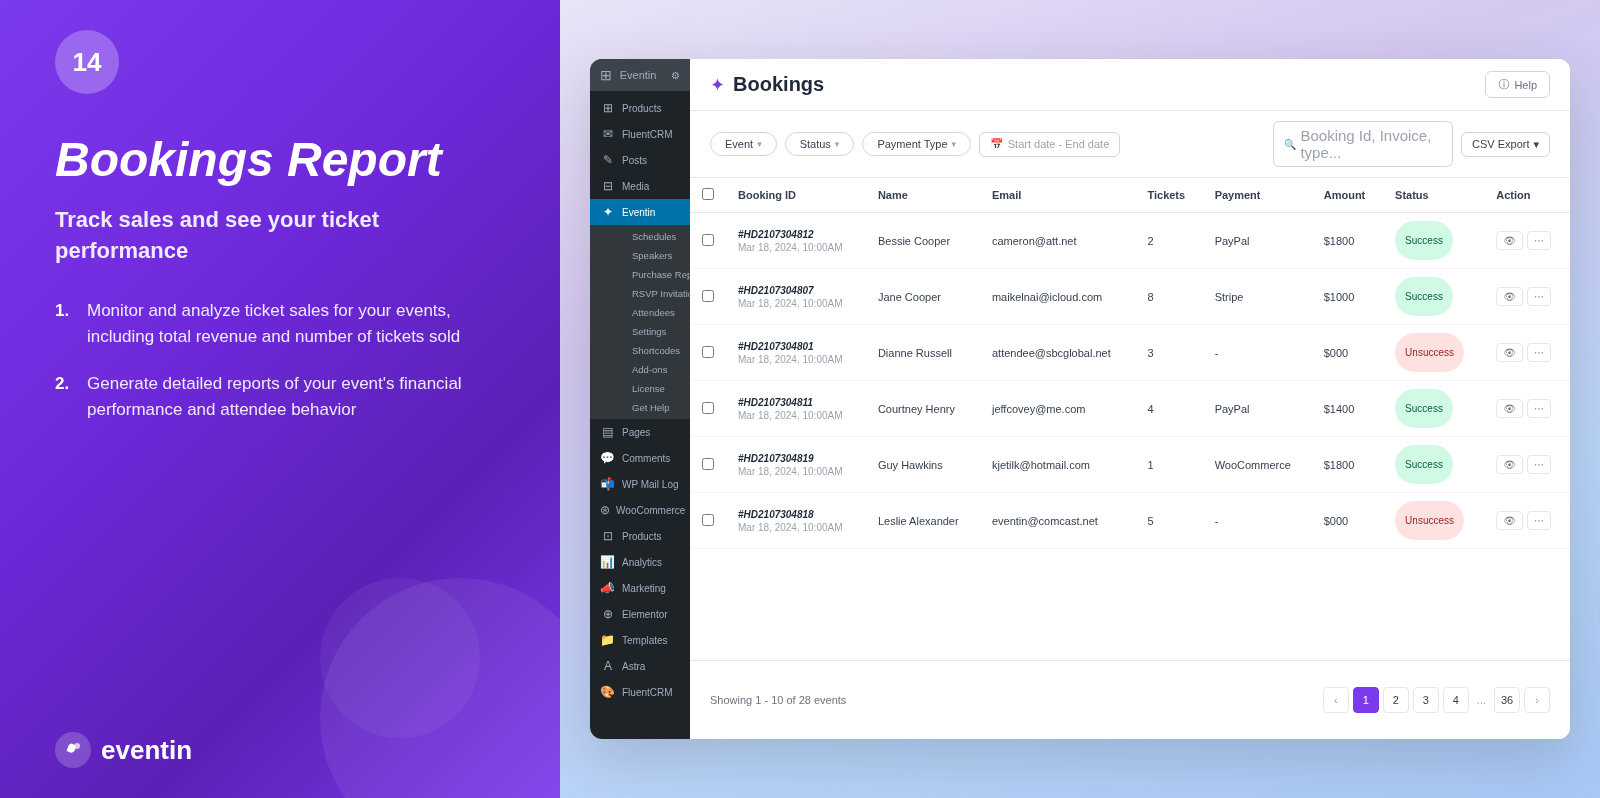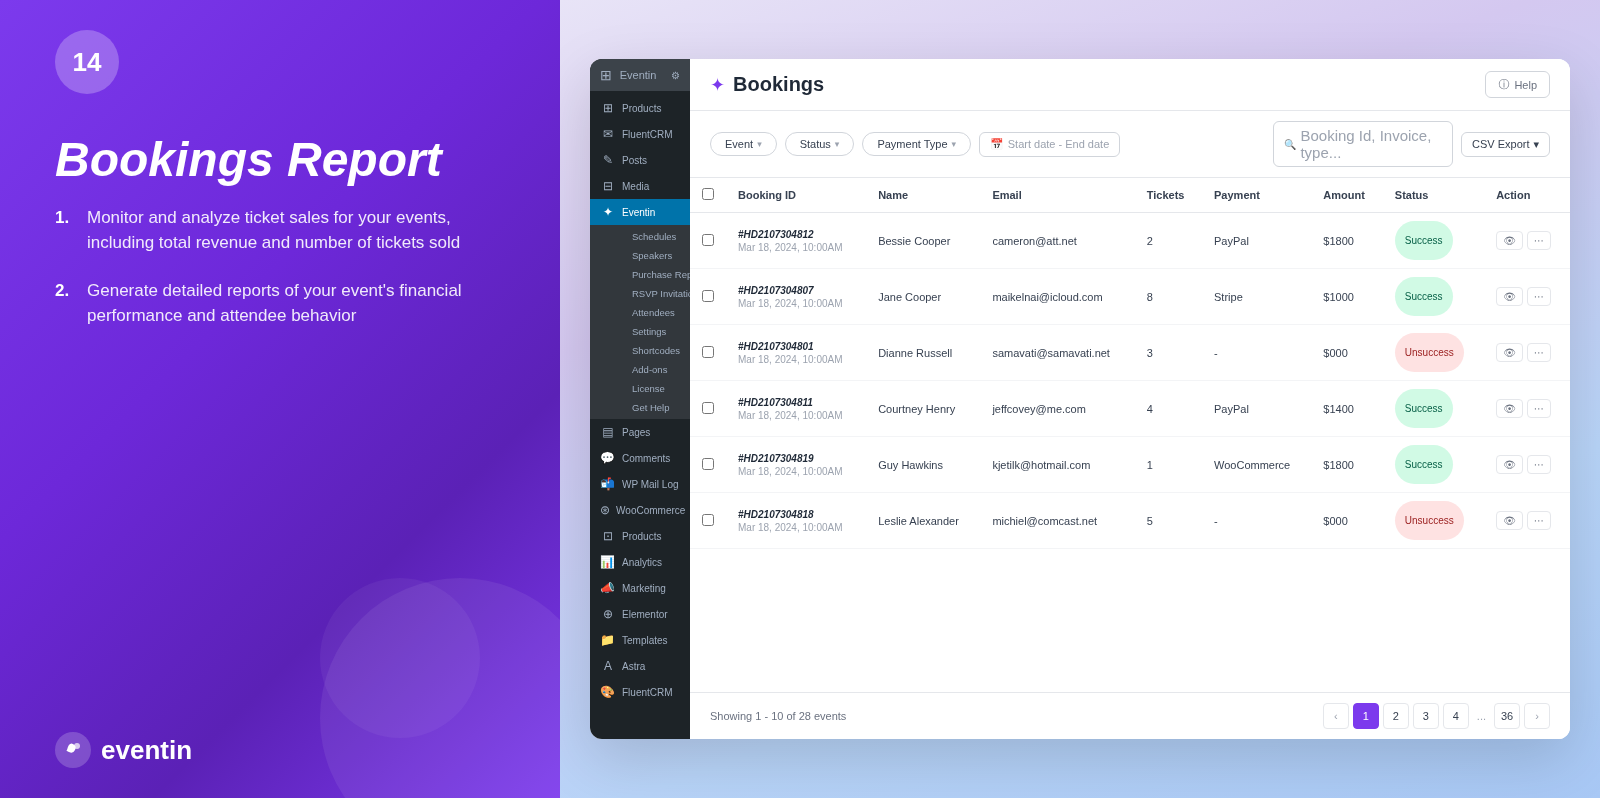--- a/index.html
+++ b/index.html
@@ -418,21 +418,21 @@
       border-radius: 4px;
       padding: 3px 6px;
       font-size: 10px;
       color: #6b7280;
       background: white;
       cursor: pointer;
     }
 
     
     .pagination-bar {
-      padding: 10px 20px;
+      padding: 26px 20px;
       border-top: 1px solid #e5e7eb;
       background: white;
       display: flex;
       align-items: center;
       justify-content: space-between;
     }
 
     .showing-text {
       font-size: 11px;
       color: #6b7280;
@@ -479,20 +479,21 @@
       height: 12px;
     }
   </style>
 </head>
 <body>
 
 <div class="left-panel">
   <div class="left-content">
     <div class="badge">14</div>
     <h1 class="main-title">Bookings Report</h1>
+    <p class="subtitle">Track sales and see your ticket performance</p>
     <ul class="feature-list">
       <li>Monitor and analyze ticket sales for your events, including total revenue and number of tickets sold</li>
       <li>Generate detailed reports of your event's financial performance and attendee behavior</li>
     </ul>
   </div>
   <div class="brand-logo">
     <svg class="brand-logo-icon" viewBox="0 0 36 36" fill="none" xmlns="http://www.w3.org/2000/svg">
       <circle cx="18" cy="18" r="18" fill="rgba(255,255,255,0.2)"></circle>
       <path d="M12 18 Q14 10 18 12 Q22 14 20 18 Q18 22 14 20 Q10 18 12 18Z" fill="white"></path>
       <circle cx="22" cy="14" r="3" fill="white" opacity="0.7"></circle>
@@ -685,21 +686,21 @@
         </div>
       </td>
     </tr>
               <tr>
       <td><input type="checkbox" style=""></td>
       <td>
         <div class="booking-id">#HD2107304801</div>
         <div class="booking-date">Mar 18, 2024, 10:00AM</div>
       </td>
       <td>Dianne Russell</td>
-      <td>samavati@samavati.net</td>
+      <td>attendee@sbcglobal.net</td>
       <td>3</td>
       <td>-</td>
       <td>$000</td>
       <td><span class="status-badge status-unsuccess">Unsuccess</span></td>
       <td>
         <div class="action-btns">
           <button class="action-btn">👁</button>
           <button class="action-btn">⋯</button>
         </div>
       </td>
@@ -742,21 +743,21 @@
         </div>
       </td>
     </tr>
               <tr>
       <td><input type="checkbox" style=""></td>
       <td>
         <div class="booking-id">#HD2107304818</div>
         <div class="booking-date">Mar 18, 2024, 10:00AM</div>
       </td>
       <td>Leslie Alexander</td>
-      <td>michiel@comcast.net</td>
+      <td>eventin@comcast.net</td>
       <td>5</td>
       <td>-</td>
       <td>$000</td>
       <td><span class="status-badge status-unsuccess">Unsuccess</span></td>
       <td>
         <div class="action-btns">
           <button class="action-btn">👁</button>
           <button class="action-btn">⋯</button>
         </div>
       </td>

